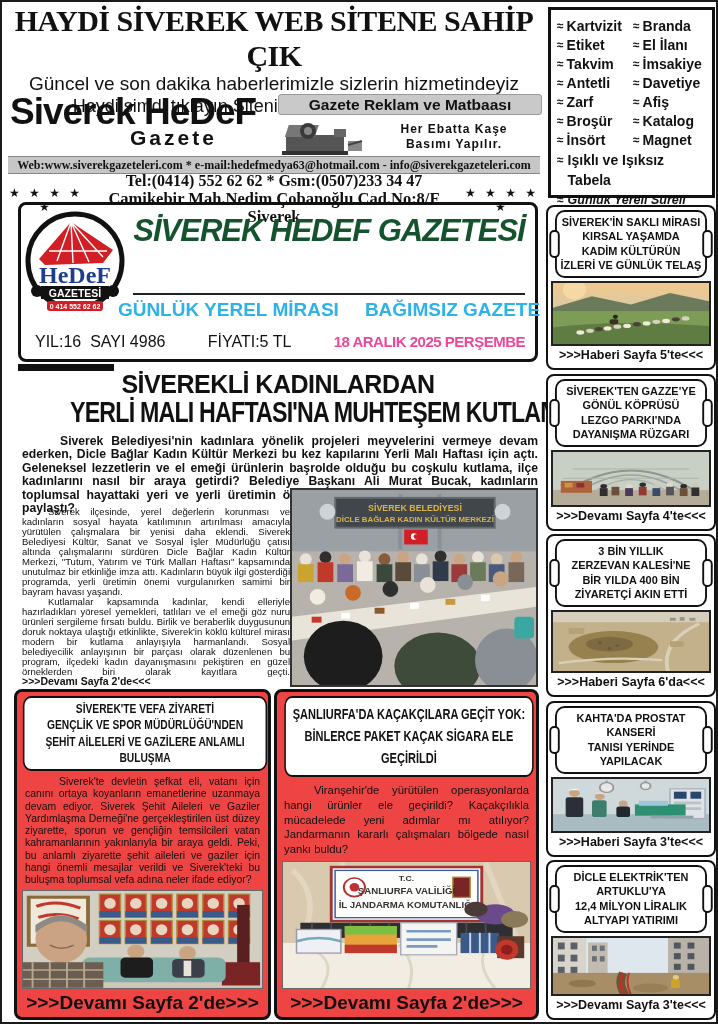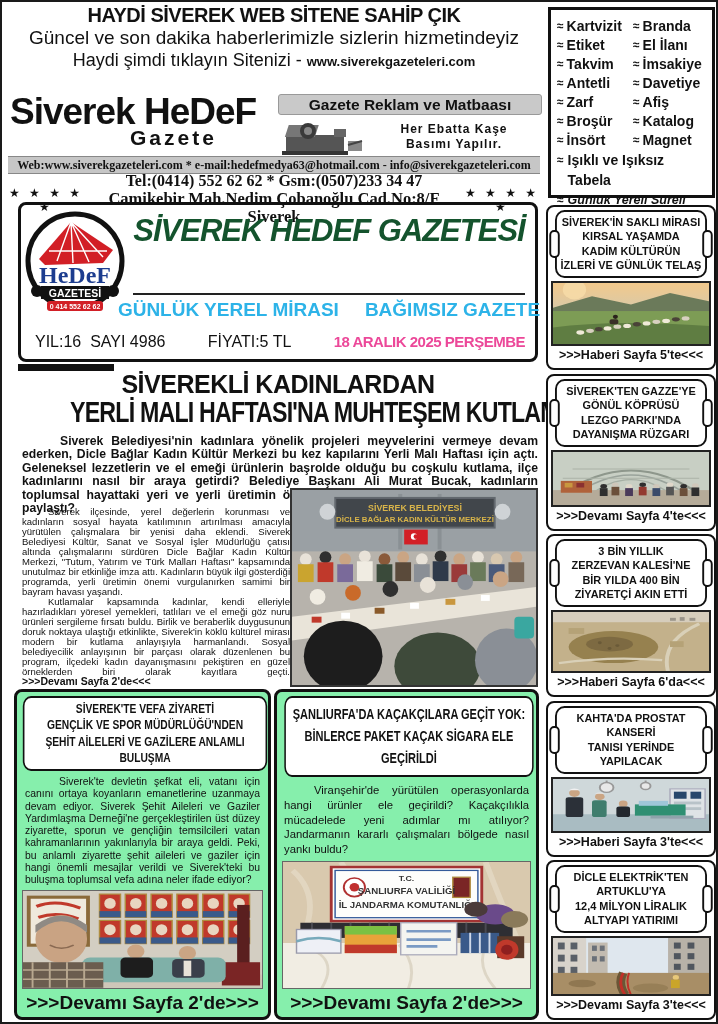--- a/index.html
+++ b/index.html
@@ -1,20 +1,20 @@
 <!DOCTYPE html>
 <html><head>
 <meta charset="utf-8">
 <style>
   html,body{margin:0;padding:0;background:#e8e8e8;}
   .page{position:relative;width:718px;height:1024px;background:#fff;border:2px solid #1a1a1a;
         box-sizing:border-box;font-family:"Liberation Sans",sans-serif;color:#111;overflow:hidden;}
   
   .top-banner{position:absolute;left:4px;top:2px;width:536px;text-align:center;}
-  .tb1{font-weight:700;font-size:20px;line-height:1.15;letter-spacing:-.5px;}
+  .tb1{font-weight:700;font-size:30px;line-height:1.15;letter-spacing:-.5px;font-family:Liberation Serif, serif;}
   .tb2{font-size:19px;line-height:1.15;font-weight:400;}
   .tb3{font-size:18px;line-height:1.25;font-weight:400;white-space:nowrap;}
   .tb3 b{font-size:13px;}
   
   .brand-row{position:absolute;left:8px;top:92px;width:532px;height:60px;display:flex;}
   .brand-name{width:268px;}
   .bn1{font-weight:700;font-size:37px;line-height:.95;letter-spacing:-1px;}
   .bn2{font-weight:700;font-size:21px;letter-spacing:3px;margin-left:120px;margin-top:-3px;}
   .brand-services{flex:1;}
   .bs-head{background:#c9c9c9;border:1px solid #999;border-radius:3px;font-weight:700;
@@ -57,21 +57,21 @@
   .lead{position:absolute;left:20px;top:433px;width:516px;margin:0;font-weight:700;font-size:12.2px;
         line-height:1.1;text-align:justify;text-indent:38px;}
   .main-body{position:absolute;left:20px;top:505px;width:268px;height:182px;font-size:9.5px;line-height:1.05;
              text-align:justify;overflow:hidden;}
   .main-body p{margin:0;text-indent:26px;}
   .cont{font-weight:700;font-size:10.5px;white-space:nowrap;}
   .main-photo{position:absolute;left:288px;top:486px;width:248px;height:199px;border:2px solid #333;box-sizing:border-box;}
   .main-photo svg,.scard-photo svg,.art-photo svg{display:block;width:100%;height:100%;}
   
   .article{position:absolute;border:3px solid #111;border-radius:8px;box-sizing:border-box;padding:3px;
-           display:flex;flex-direction:column;background:#86efac;}
+           display:flex;flex-direction:column;background:#ef4444;}
   .art-left{left:12px;top:687px;width:257px;height:331px;}
   .art-mid{left:272px;top:687px;width:265px;height:331px;}
   .art-head{border:2.5px solid #111;border-radius:10px;text-align:center;font-weight:700;white-space:pre-line;
             margin:1px 2px;background:#fff;}
   .art-left .art-head{font-size:12.5px;line-height:1.3;padding:3px 0;transform:scaleX(.82);transform-origin:center;width:120%;margin-left:-10%;}
   .art-mid .art-head{font-size:14.5px;line-height:1.5;padding:6px 0;transform:scaleX(.76);transform-origin:center;width:128%;margin-left:-14%;}
   .art-body{margin:0;text-align:justify;}
   .art-left .art-body{font-size:10.4px;line-height:1.18;padding:4px 5px 2px;text-indent:34px;}
   .art-mid .art-body{font-size:11.3px;line-height:1.3;padding:5px 4px 2px;text-indent:30px;}
   .art-photo{flex:1;margin:2px;border:1px solid #666;overflow:hidden;}

